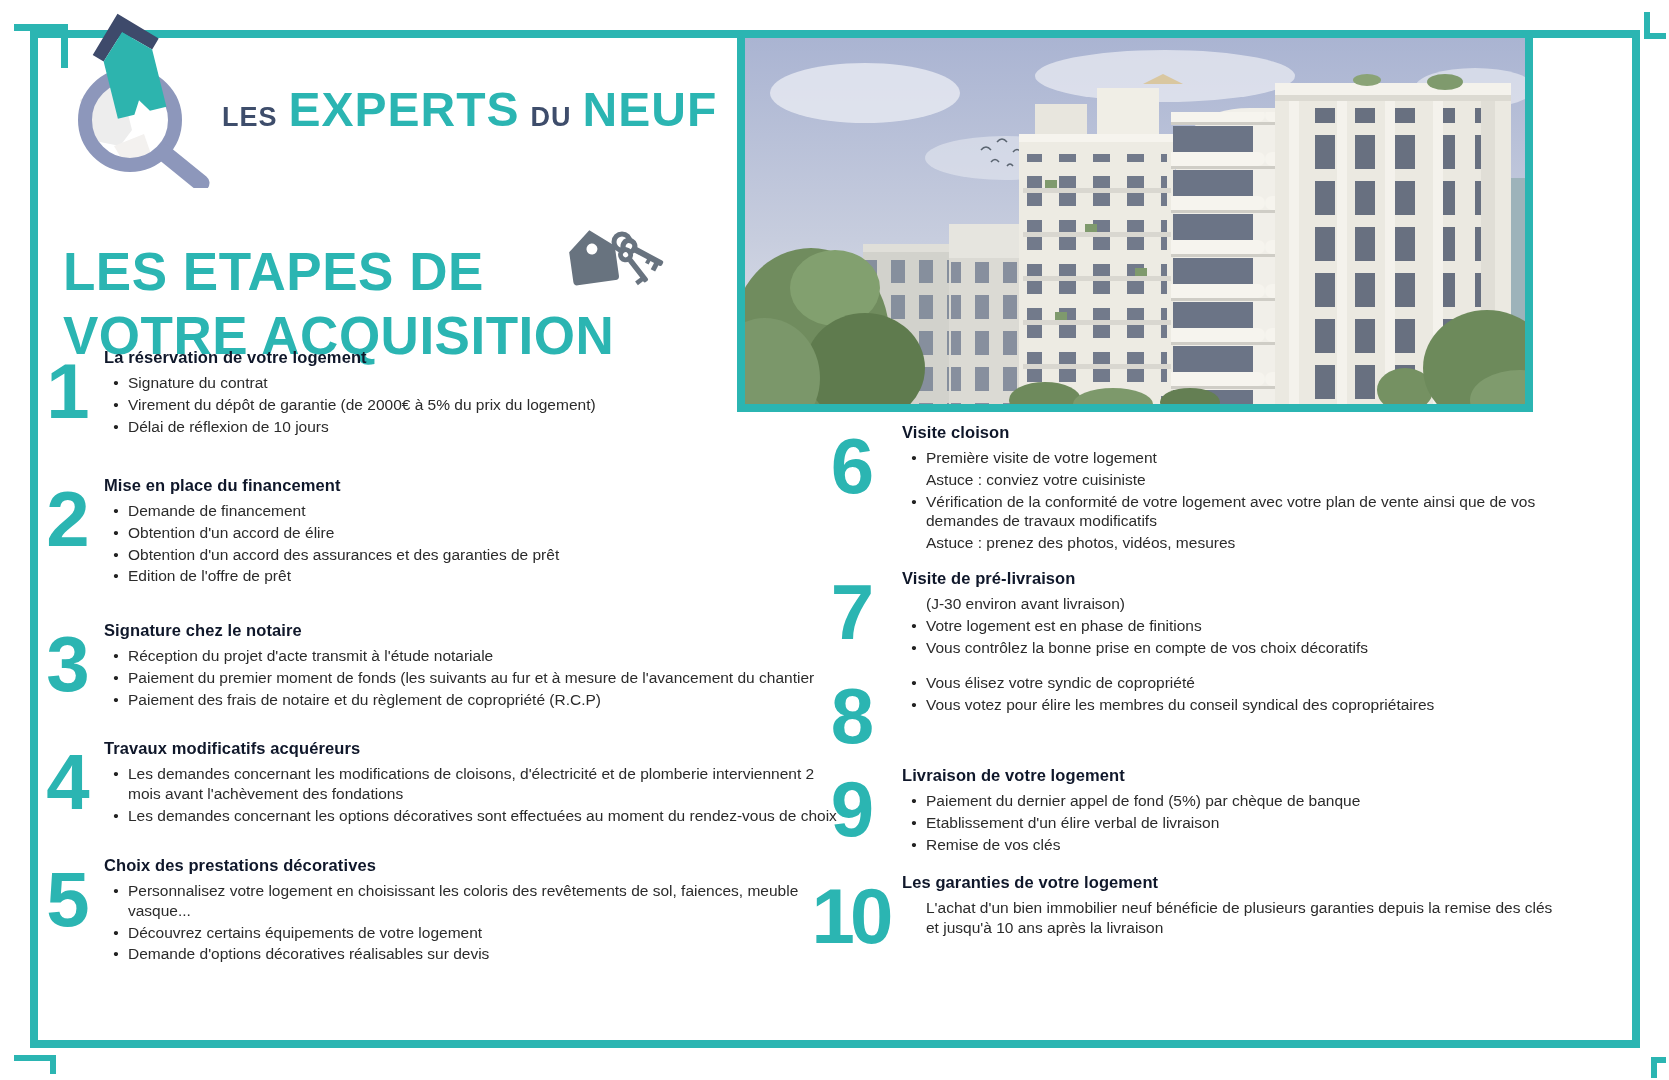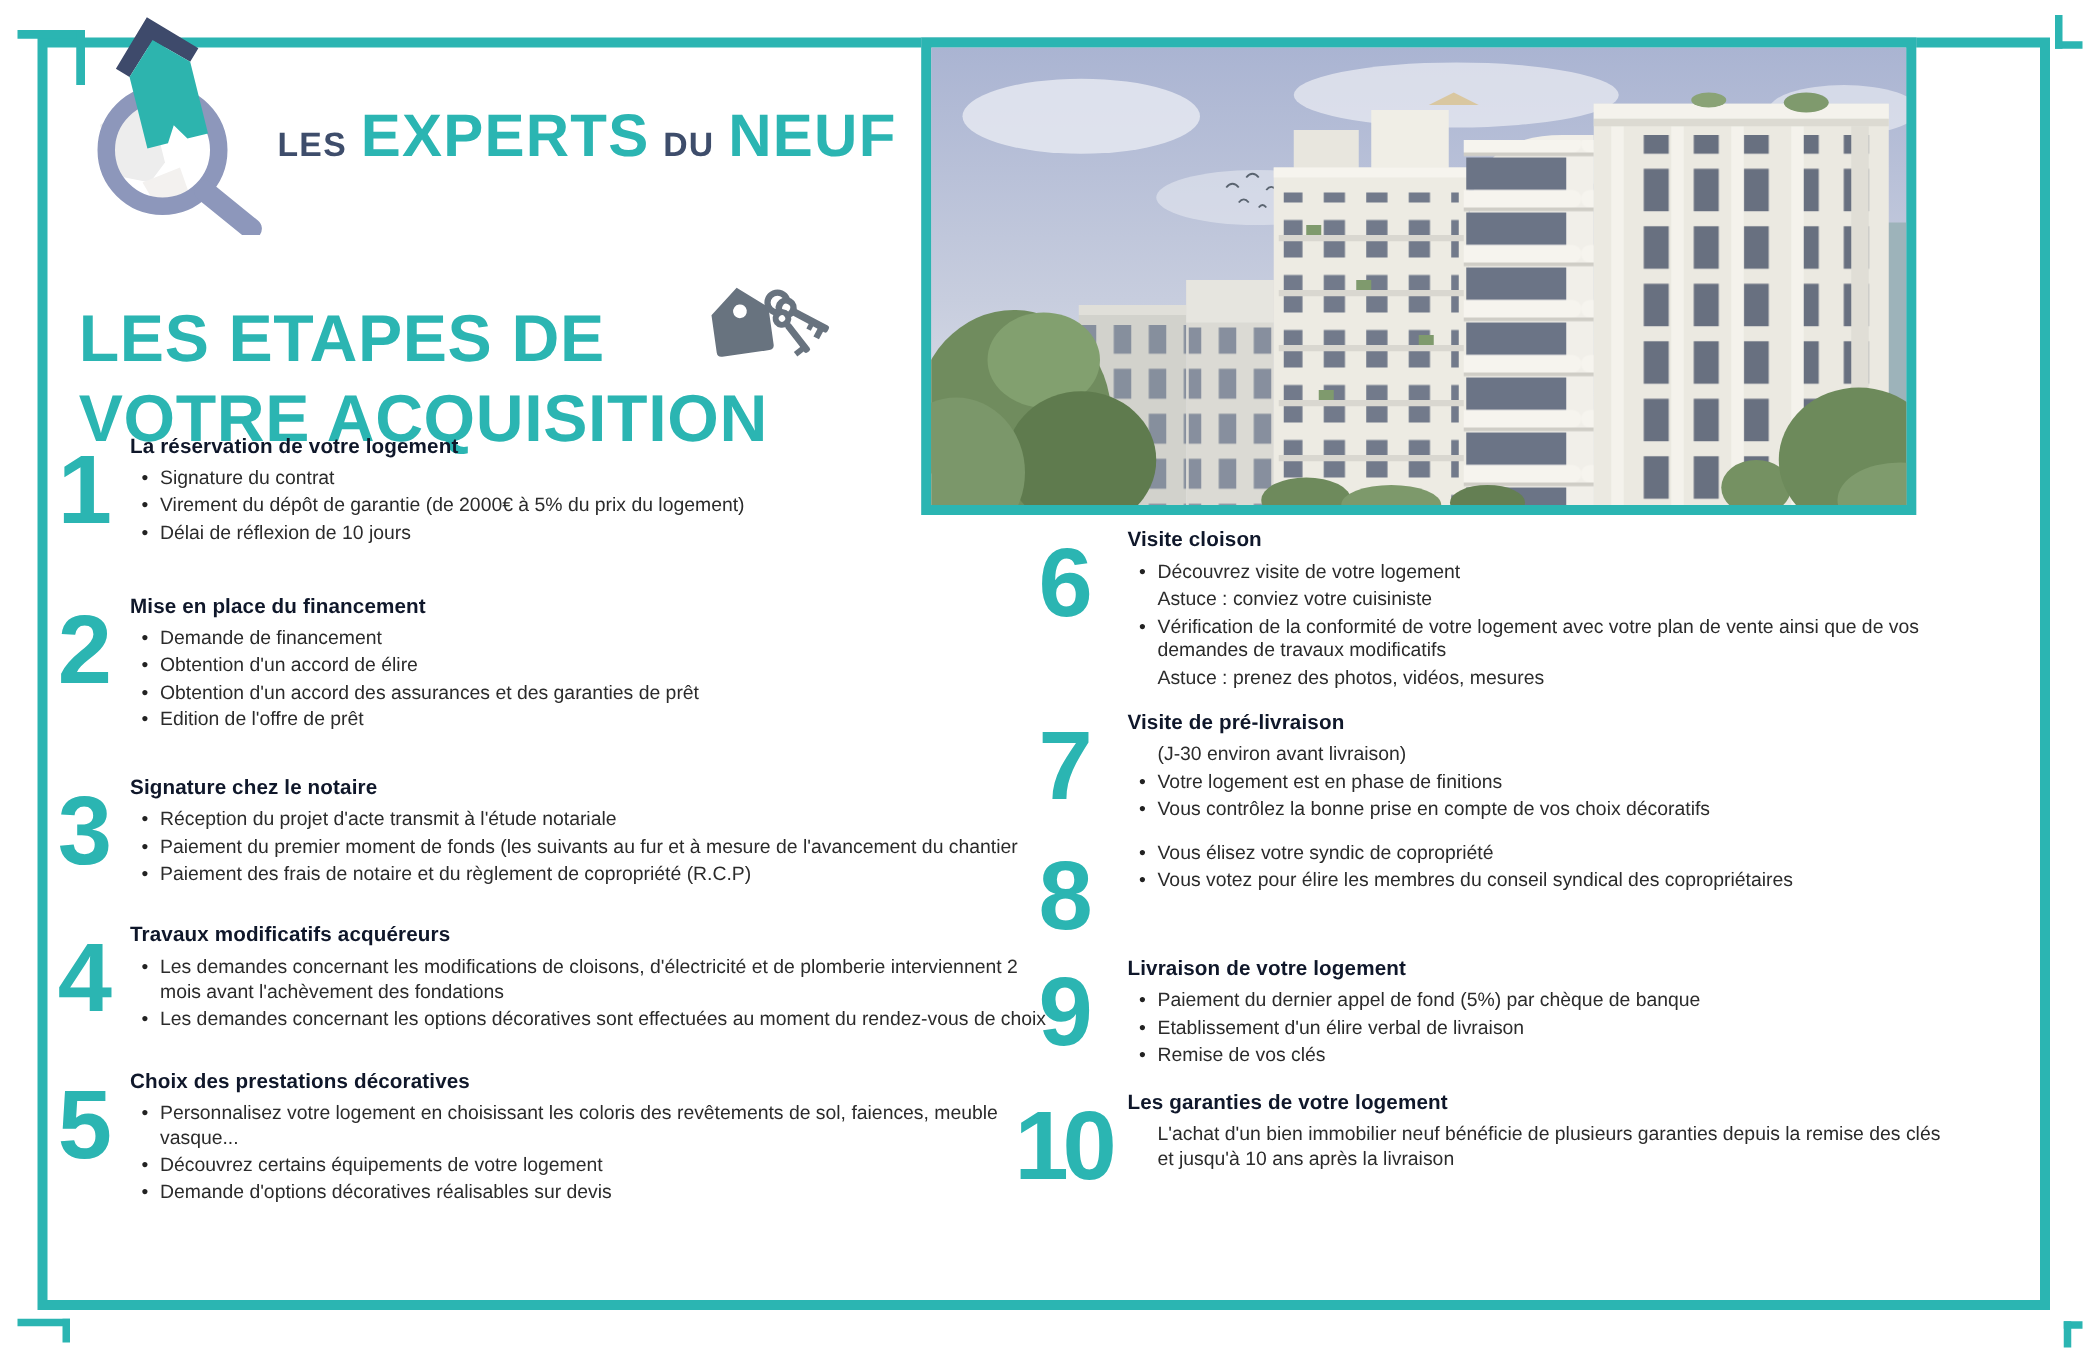--- a/index.html
+++ b/index.html
@@ -300,21 +300,21 @@
     </div>
     </section>
   <section class="col" id="col-right">
       <div class="step">
       <div class="num">6</div>
       <div class="content">
         <h3 class="step-title">Visite cloison</h3>
         <div class="items">
             <div class="item">
               <span class="marker">•</span>
-              <span class="txt">Découvrez visite de votre logement</span>
+              <span class="txt">Première visite de votre logement</span>
             </div>
             <div class="item note">
               <span class="marker">•</span>
               <span class="txt">Astuce : conviez votre cuisiniste</span>
             </div>
             <div class="item">
               <span class="marker">•</span>
               <span class="txt">Vérification de la conformité de votre logement avec votre plan de vente ainsi que de vos demandes de travaux modificatifs</span>
             </div>
             <div class="item note">

